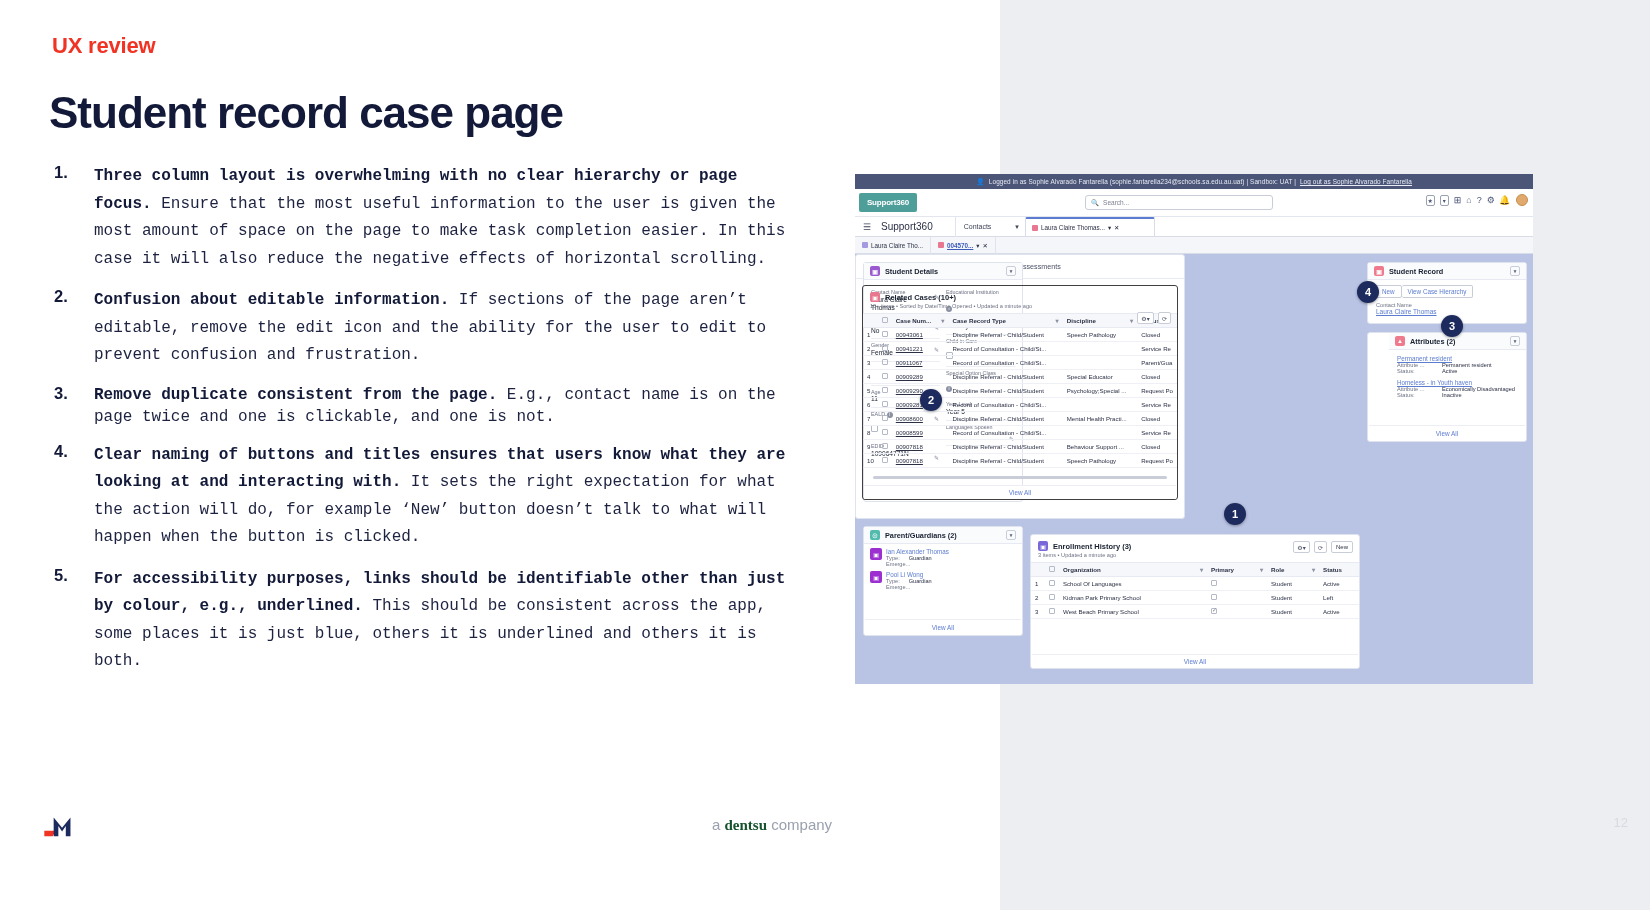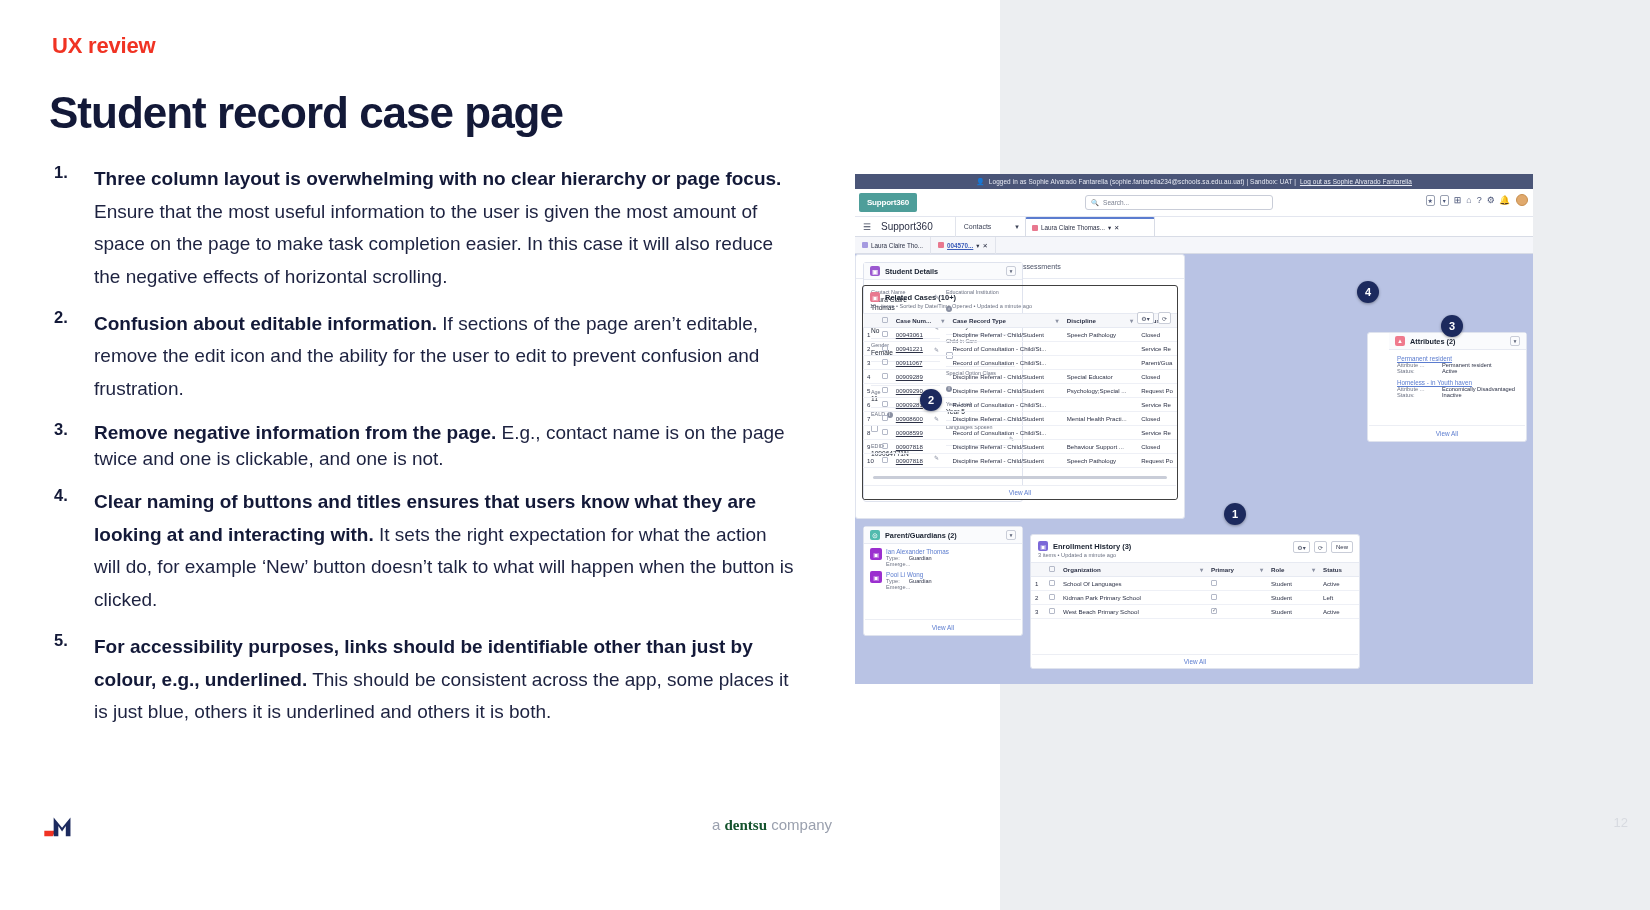--- a/index.html
+++ b/index.html
@@ -29,21 +29,21 @@
 
   .list{
     position:absolute; left:50px; top:163px; width:745px;
   }
   .item{ position:relative; padding-left:44px; margin-bottom:14px; }
   .item .num{
     position:absolute; left:4px; top:0;
     font-size:16.5px; font-weight:bold; color:#131938;
   }
   .item p{
-    font-size:19px; line-height:1.72; color:#1d2240; text-align:left;
+    font-size:16px; line-height:1.72; color:#1d2240; text-align:left;font-family:Liberation Mono, monospace;
   }
   .item p b{ font-weight:bold; color:#131938; }
   .item.tight p{ line-height:1.38; }
 
   
   .logo-m{
     position:absolute; left:44px; top:812px; width:38px; height:28px;
   }
   .dentsu{
     position:absolute; left:712px; top:816px;
@@ -262,21 +262,21 @@
     <p><b>Three column layout is overwhelming with no clear hierarchy or page focus.</b><span> Ensure that the most useful information to the user is given the most amount of space on the page to make task completion easier. In this case it will also reduce the negative effects of horizontal scrolling.</span></p>
   </div>
 
   <div class="item">
     <span class="num">2.</span>
     <p><b>Confusion about editable information.</b><span> If sections of the page aren’t editable, remove the edit icon and the ability for the user to edit to prevent confusion and frustration.</span></p>
   </div>
 
   <div class="item tight">
     <span class="num">3.</span>
-    <p><b>Remove negative information from the page.</b><span> E.g., contact name is on the page twice and one is clickable, and one is not.</span></p>
+    <p><b>Remove duplicate consistent from the page.</b><span> E.g., contact name is on the page twice and one is clickable, and one is not.</span></p>
   </div>
 
   <div class="item">
     <span class="num">4.</span>
     <p><b>Clear naming of buttons and titles ensures that users know what they are looking at and interacting with.</b><span> It sets the right expectation for what the action will do, for example ‘New’ button doesn’t talk to what will happen when the button is clicked.</span></p>
   </div>
 
   <div class="item">
     <span class="num">5.</span>
     <p><b>For accessibility purposes, links should be identifiable other than just by colour, e.g., underlined.</b><span> This should be consistent across the app, some places it is just blue, others it is underlined and others it is both.</span></p>
@@ -614,20 +614,35 @@
               <td class="lk">West Beach Primary School</td>
               <td><span class="ck on"></span></td>
               <td>Student</td>
               <td>Active</td>
             </tr>
         </tbody>
       </table>
       <div class="midviewall">View All</div>
     </div>
 
+    <div class="card" id="c-record">
+      <div class="cardhead">
+        <span class="cicon red">▣</span>
+        <span>Student Record</span>
+        <span class="chev">▾</span>
+      </div>
+      <div class="btnrow">
+        <button class="gbtn">New</button>
+        <button class="gbtn">View Case Hierarchy</button>
+      </div>
+      <div class="rfield">
+        <div class="lb">Contact Name</div>
+        <div class="lk">Laura Claire Thomas</div>
+      </div>
+    </div>
 
     <div class="card" id="c-attr">
       <div class="cardhead">
         <span class="cicon red">▲</span>
         <span>Attributes (2)</span>
         <span class="chev">▾</span>
       </div>
       <div class="attr">
         <div class="an">Permanent resident</div>
         <div class="ar">

